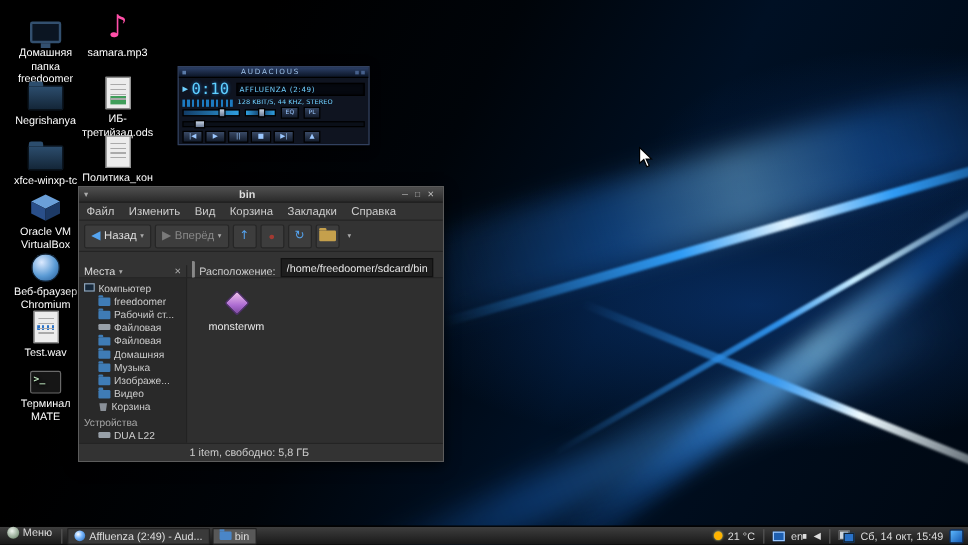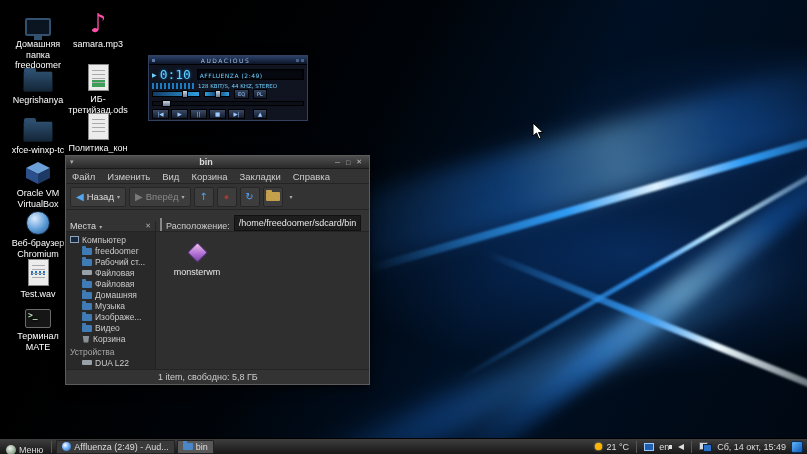--- a/index.html
+++ b/index.html
@@ -121,21 +121,21 @@
   .fm-status{height:15px;background:#333;border-top:1px solid #242424;display:flex;align-items:center;
       font-size:9px;color:#ccc;padding-left:92px}
 
   
   #cursor{position:absolute;left:532px;top:122px;z-index:50;pointer-events:none}
 
   
   #taskbar{position:absolute;left:0;bottom:0;width:807px;height:16px;z-index:100;
     background:linear-gradient(#3e3e3e,#181818);border-top:1px solid #000;
     display:flex;align-items:center;font-size:9px;color:#ddd}
-  .tk-menu{display:flex;align-items:flex-end;gap:3px;padding:0 6px;height:16px}
+  .tk-menu{display:flex;align-items:flex-start;gap:3px;padding:0 6px;height:16px}
   .tk-menu-ic{width:10px;height:10px;border-radius:50%;background:radial-gradient(circle at 40% 35%,#eef4ee,#93a893 60%,#51694f)}
   .vsep{width:1px;height:12px;background:#555;margin:0 2px}
   .task{display:flex;align-items:center;gap:3px;height:14px;padding:0 5px;margin-left:2px;
       background:#3a3a3a;border:1px solid #222;border-radius:1px;max-width:120px;white-space:nowrap;overflow:hidden}
   .task.active{background:#585858}
   .tk-aud{width:9px;height:9px;border-radius:50%;background:radial-gradient(circle at 35% 35%,#fff,#7ab8ff 40%,#1c5fae);flex:0 0 auto}
   .tk-folder{width:10px;height:7px;background:#4a86c8;border-radius:1px;position:relative;flex:0 0 auto}
   .tk-folder::before{content:"";position:absolute;top:-2px;left:0;width:4px;height:2px;background:#4a86c8}
   .spacer{flex:1}
   .tray{display:flex;align-items:center;gap:5px;padding-right:4px}

